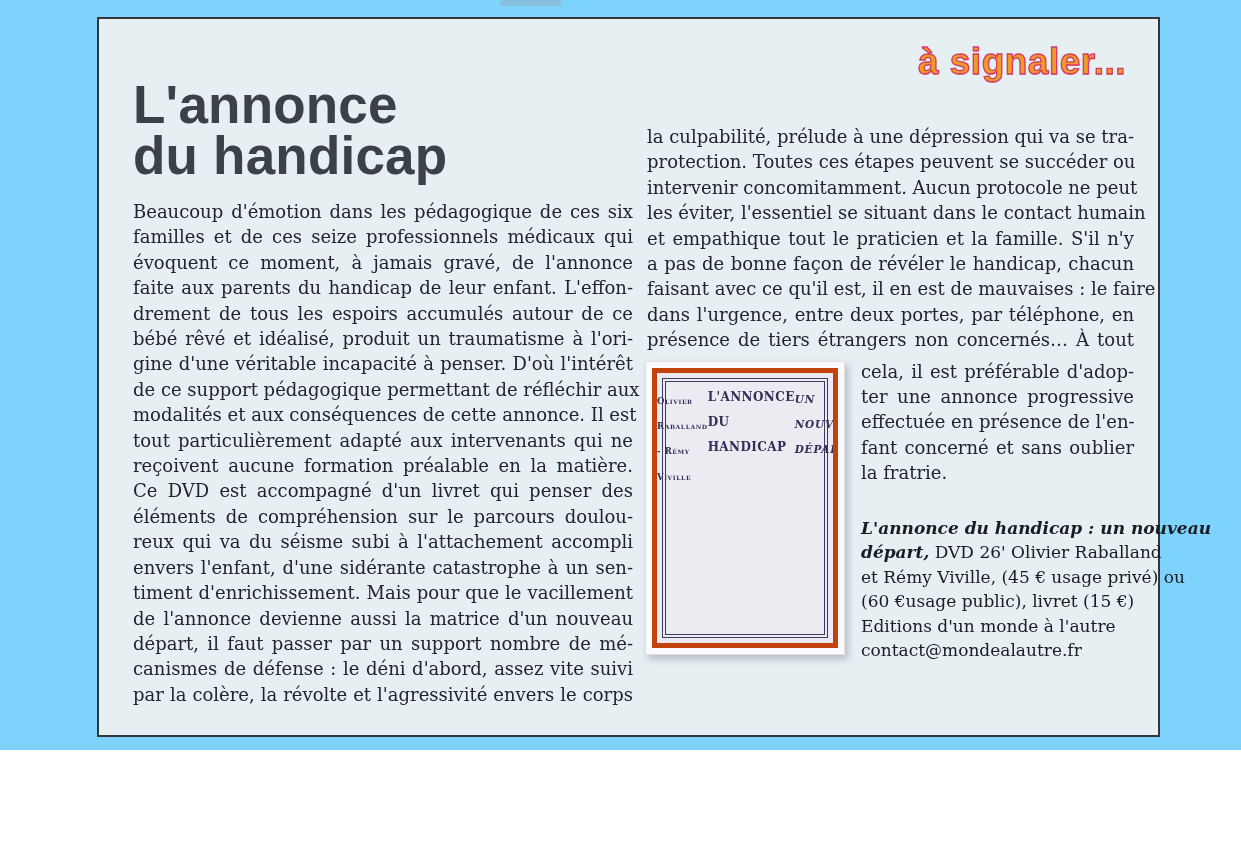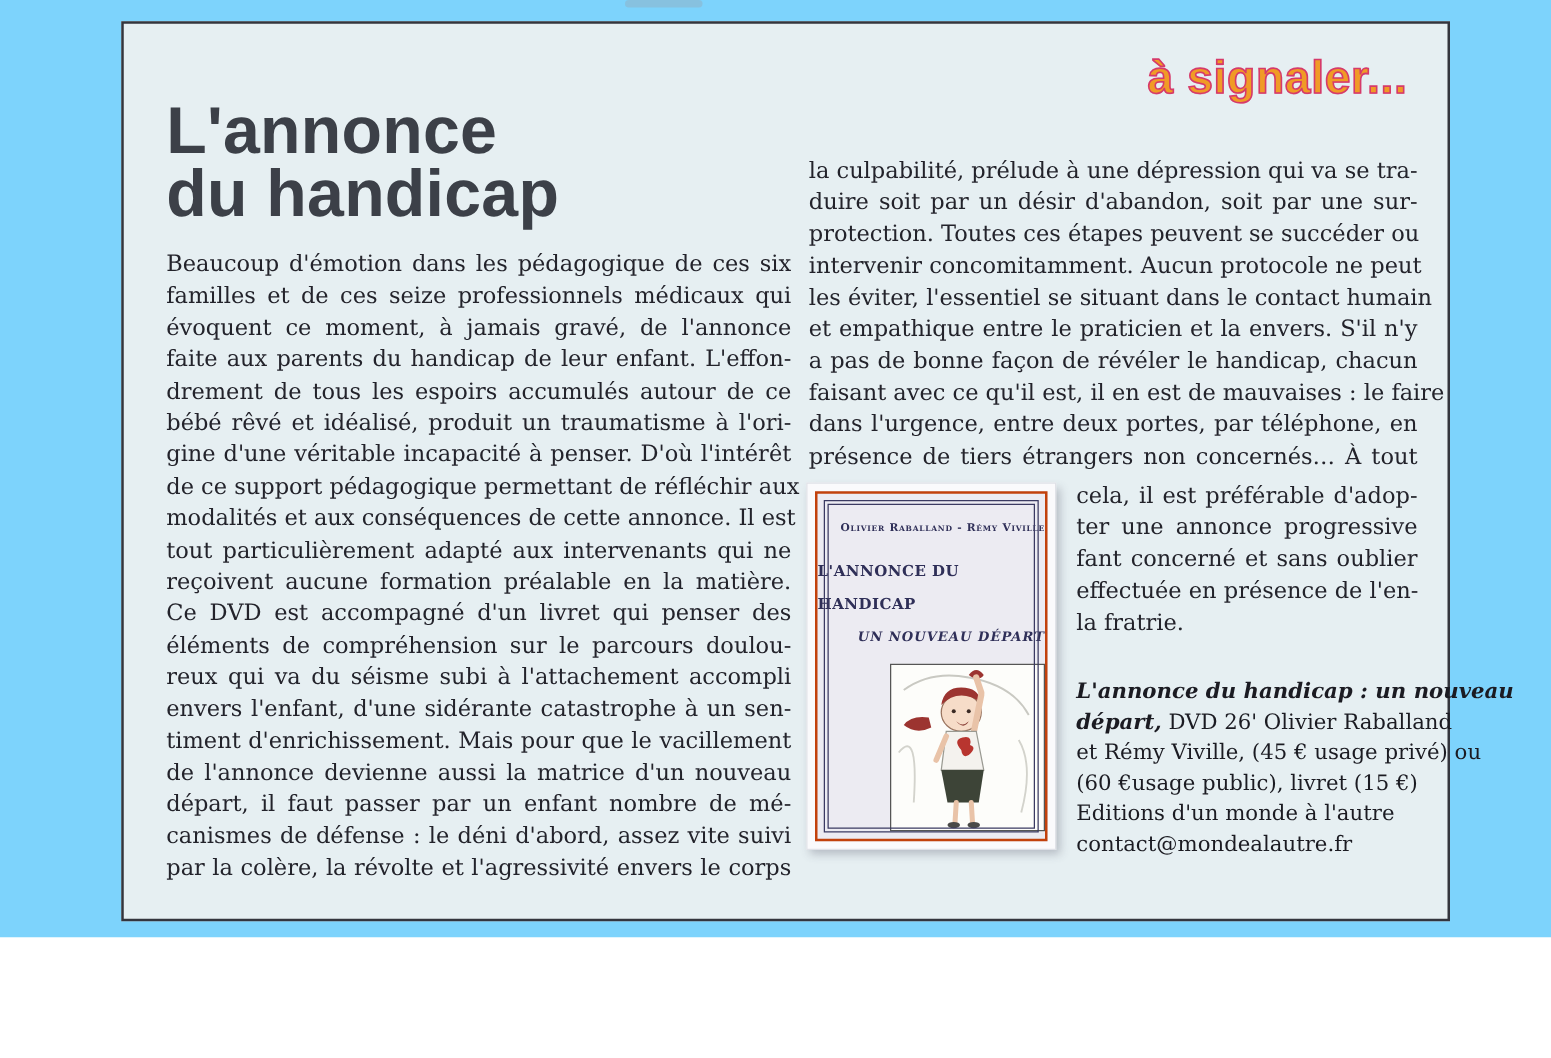--- a/index.html
+++ b/index.html
@@ -41,21 +41,21 @@
   .col-right{left:548px;top:105px;width:487px;}
 
   .tline{white-space:nowrap;text-align:justify;text-align-last:justify;}
   .wrap-text .tline:last-child{text-align-last:left;}
 
   .media-flow{margin-top:6px;}
   .dvd-photo{float:left;width:200px;height:294px;margin:2px 16px 0 -2px;
         background:#fafafc;padding:6px;border:1px solid #e0e2e8;
         box-shadow:3px 4px 7px rgba(70,70,90,.30);}
   .dvd-cover{position:relative;width:100%;height:100%;background:#ecebf2;
-        border:2px solid #c2410c;display:flex;flex-direction:column;align-items:flex-end;
+        border:5px solid #c2410c;display:flex;flex-direction:row;align-items:flex-start;
         padding-top:12px;overflow:hidden;}
   .dvd-frame{position:absolute;inset:5px;border:1px solid #3a3a62;pointer-events:none;}
   .dvd-frame2{position:absolute;inset:8px;border:1px solid #3a3a62;pointer-events:none;}
   .dvd-authors{font-size:8.5px;font-weight:bold;color:var(--navy);
         font-variant:small-caps;letter-spacing:.6px;margin-top:4px;}
   .dvd-rule{width:78%;height:1px;background:#3a3a62;margin:4px 0 5px;}
   .dvd-title{font-family:"DejaVu Serif",serif;font-size:12px;font-weight:bold;
         color:var(--navy);letter-spacing:.4px;}
   .dvd-subtitle{font-family:"DejaVu Serif",serif;font-size:10.5px;font-weight:bold;
         font-style:italic;color:var(--navy);letter-spacing:.8px;margin-top:2px;}
@@ -97,33 +97,32 @@
         <div class="tline">de ce support pédagogique permettant de réfléchir aux</div>
         <div class="tline">modalités et aux conséquences de cette annonce. Il est</div>
         <div class="tline">tout particulièrement adapté aux intervenants qui ne</div>
         <div class="tline">reçoivent aucune formation préalable en la matière.</div>
         <div class="tline">Ce DVD est accompagné d'un livret qui penser des</div>
         <div class="tline">éléments de compréhension sur le parcours doulou-</div>
         <div class="tline">reux qui va du séisme subi à l'attachement accompli</div>
         <div class="tline">envers l'enfant, d'une sidérante catastrophe à un sen-</div>
         <div class="tline">timent d'enrichissement. Mais pour que le vacillement</div>
         <div class="tline">de l'annonce devienne aussi la matrice d'un nouveau</div>
-        <div class="tline">départ, il faut passer par un enfant nombre de mé-</div>
+        <div class="tline">départ, il faut passer par un support nombre de mé-</div>
         <div class="tline">canismes de défense : le déni d'abord, assez vite suivi</div>
         <div class="tline">par la colère, la révolte et l'agressivité envers le corps</div>
       </div>
 
     <div class="col col-right">
       <div>
           <div class="tline">la culpabilité, prélude à une dépression qui va se tra-</div>
-          <div class="tline">duire soit par un désir d'abandon, soit par une sur-</div>
           <div class="tline">protection. Toutes ces étapes peuvent se succéder ou</div>
           <div class="tline">intervenir concomitamment. Aucun protocole ne peut</div>
           <div class="tline">les éviter, l'essentiel se situant dans le contact humain</div>
-          <div class="tline">et empathique entre le praticien et la envers. S'il n'y</div>
+          <div class="tline">et empathique tout le praticien et la famille. S'il n'y</div>
           <div class="tline">a pas de bonne façon de révéler le handicap, chacun</div>
           <div class="tline">faisant avec ce qu'il est, il en est de mauvaises : le faire</div>
           <div class="tline">dans l'urgence, entre deux portes, par téléphone, en</div>
           <div class="tline">présence de tiers étrangers non concernés… À tout</div>
         </div>
 
       <div class="media-flow">
 
         <div class="dvd-photo">
           <div class="dvd-cover">
@@ -158,22 +157,22 @@
               </svg>
             </div>
             <div class="dvd-genre">DOCUMENTAIRE</div>
 
           </div>
         </div>
 
         <div class="wrap-text">
             <div class="tline">cela, il est préférable d'adop-</div>
             <div class="tline">ter une annonce progressive</div>
+            <div class="tline">effectuée en présence de l'en-</div>
             <div class="tline">fant concerné et sans oublier</div>
-            <div class="tline">effectuée en présence de l'en-</div>
             <div class="tline">la fratrie.</div>
           </div>
 
         <div class="caption">
           <div class="cap-line jl"><span class="bi">L'annonce du handicap : un nouveau</span></div>
           <div class="cap-line jl"><span class="bi">départ,</span><span> DVD 26' Olivier Raballand</span></div>
           <div class="cap-line jl">et Rémy Viville, (45 € usage privé) ou</div>
           <div class="cap-line">(60 €usage public), livret (15 €)</div>
           <div class="cap-line">Editions d'un monde à l'autre</div>
           <div class="cap-line">contact@mondealautre.fr</div>

